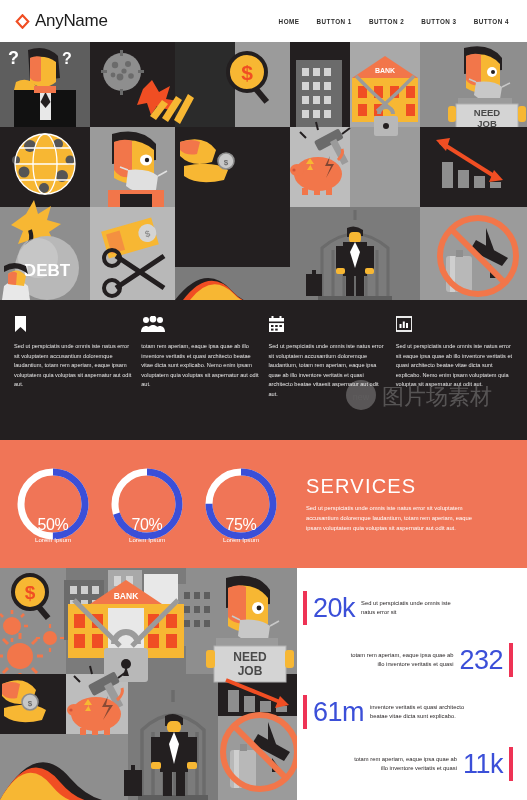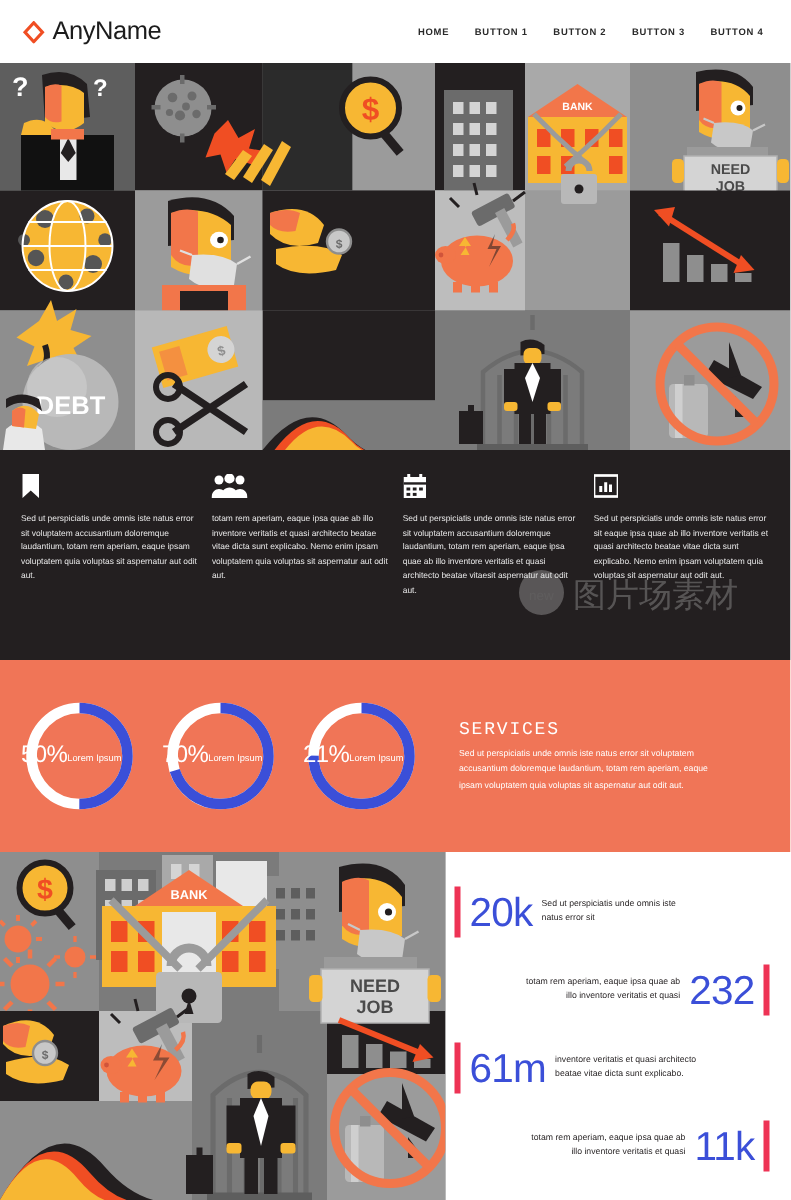--- a/index.html
+++ b/index.html
@@ -41,28 +41,28 @@
 
   
   .services {
     background:#f07557; height:128px; display:flex; align-items:center;
     padding:0 14px; position:relative;
   }
   .donuts { display:flex; gap:16px; align-items:center; }
   .donut { position:relative; width:78px; height:78px; }
   .donut svg { display:block; transform:rotate(-90deg); }
   .donut-label {
-    position:absolute; inset:0; display:flex; flex-direction:row;
-    align-items:center; justify-content:flex-start; color:#fff;
+    position:absolute; inset:0; display:flex; flex-direction:column;
+    align-items:center; justify-content:flex-end; color:#fff;
   }
   .donut-pct { font-size:16px; line-height:1; letter-spacing:-0.4px; }
   .donut-sub { font-size:6.2px; margin-top:3px; }
   .svc-text { margin-left:26px; max-width:178px; }
   .svc-title {
-    font-size:12px; color:#fff; letter-spacing:1.2px; margin-bottom:5px; font-weight:400;font-family:Liberation Mono, monospace;
+    font-size:20px; color:#fff; letter-spacing:1.2px; margin-bottom:5px; font-weight:400;
   }
   .svc-body { font-size:5.8px; line-height:1.78; color:#ffffff; }
 
   
   .bottom { display:flex; height:232px; }
   .bottom-art { width:297px; height:232px; position:relative; background:#8c8c8c; overflow:hidden; }
   .stats {
     width:230px; background:#fff; padding:14px 14px 10px 6px;
     display:flex; flex-direction:column; justify-content:space-around;
   }
@@ -488,21 +488,21 @@
           <div class="donut-pct">70%</div>
           <div class="donut-sub">Lorem Ipsum</div>
         </div>
       </div>
       <div class="donut">
         <svg width="78" height="78" viewBox="0 0 78 78">
           <circle cx="39" cy="39" r="32" fill="none" stroke="#ffffff" stroke-width="7"></circle>
           <circle cx="39" cy="39" r="32" fill="none" stroke="#3b4fd8" stroke-width="7" stroke-dasharray="150.8 201.1" stroke-linecap="butt"></circle>
         </svg>
         <div class="donut-label">
-          <div class="donut-pct">21%</div>
+          <div class="donut-pct">75%</div>
           <div class="donut-sub">Lorem Ipsum</div>
         </div>
       </div>
     </div>
     <div class="svc-text">
       <div class="svc-title">SERVICES</div>
       <div class="svc-body">Sed ut perspiciatis unde omnis iste natus error sit voluptatem accusantium doloremque laudantium, totam rem aperiam, eaque ipsam voluptatem quia voluptas sit aspernatur aut odit aut.</div>
     </div>
   </div>
 

